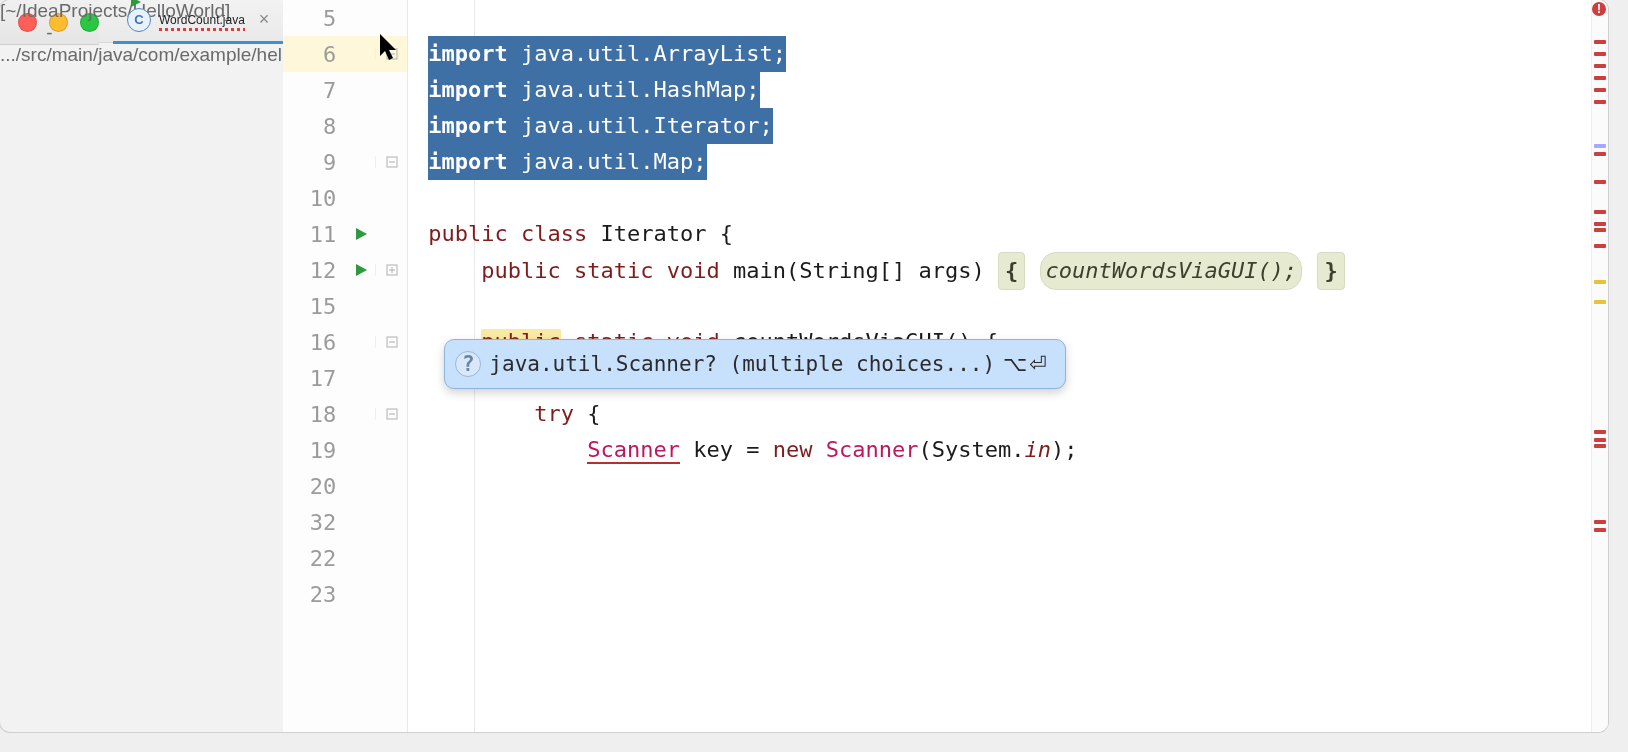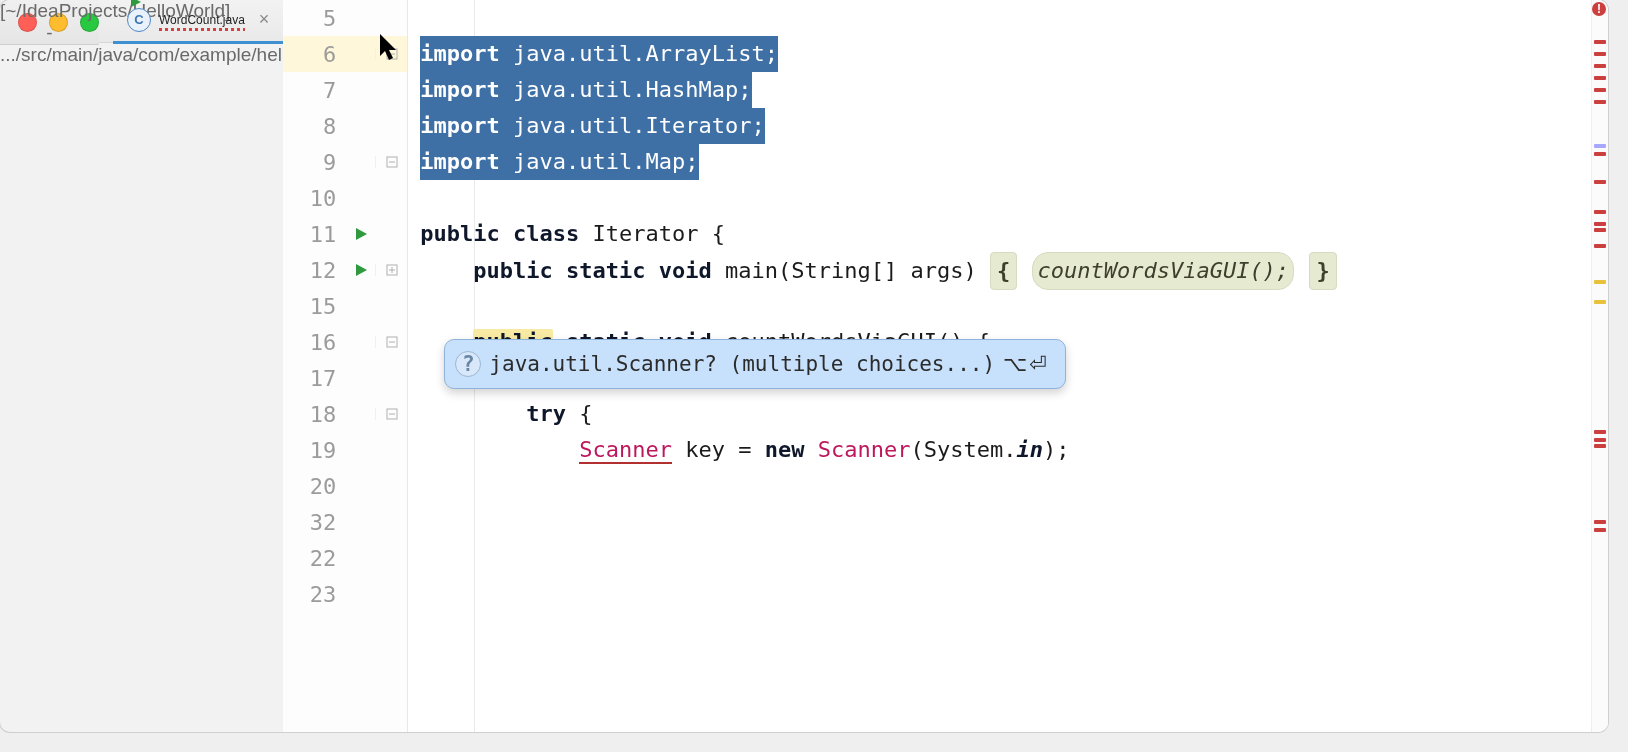--- a/index.html
+++ b/index.html
@@ -77,23 +77,23 @@
   .ln-col { width:58px; text-align:right; padding-right:10px; color:#9b9b9b; font-family: Menlo, monospace; font-size:22px;}
   .action-col { width:32px; display:flex; justify-content:center; align-items:center;}
   .fold-col { width:34px; display:flex; justify-content:center; align-items:center; border-left:1px solid #f0f0f0;}
   .run-icon svg { display:block; }
   .fold-col svg { display:block; }
   .gutter-inner.highlighted-ln { background:#fff7da; }
   .code-area {
     flex:1; font-family: Menlo, Consolas, monospace; font-size:22px;
     line-height:36px; position:relative; color:#1b1b1b;
   }
-  .code-line { height:36px; white-space: pre; padding-left: 12px; position:relative;}
+  .code-line { height:36px; white-space: pre; padding-left: 20px; position:relative;}
   .sel { display:inline-block; background:#3e6fa5; color:#fff; }
-  .kw { color:#0f172a; font-weight:700;}
+  .kw { color:#7f1d1d; font-weight:400;}
   .ital { font-style:italic;}
   .red { color:#be185d;}
   .folded-badge {
     display:inline-block; background:#e6ead1; border:1px solid #d7dbc0;
     border-radius:16px; padding:0 4px; margin:0 2px; color:#3f3f2e; font-style:italic;
   }
   .folded-brace {
     display:inline-block; background:#e6ead1; border:1px solid #d7dbc0;
     border-radius:4px; padding:0 6px; color:#3f3f2e; font-weight:700;
   }

